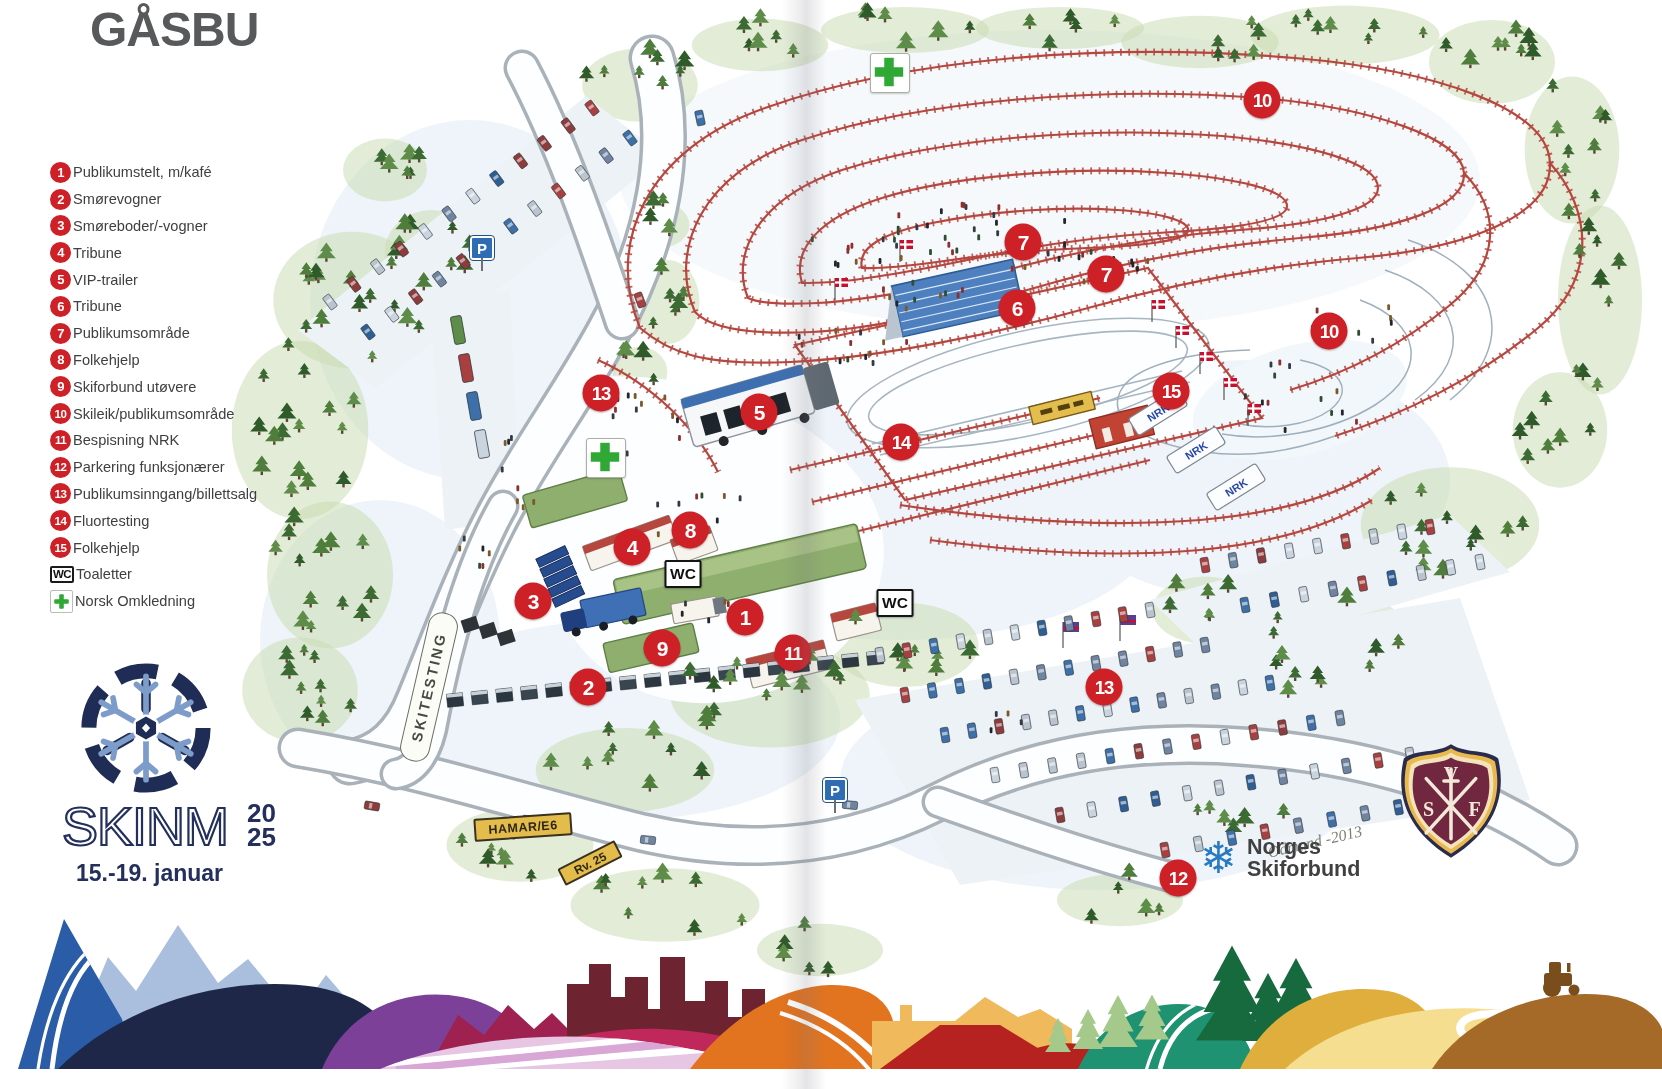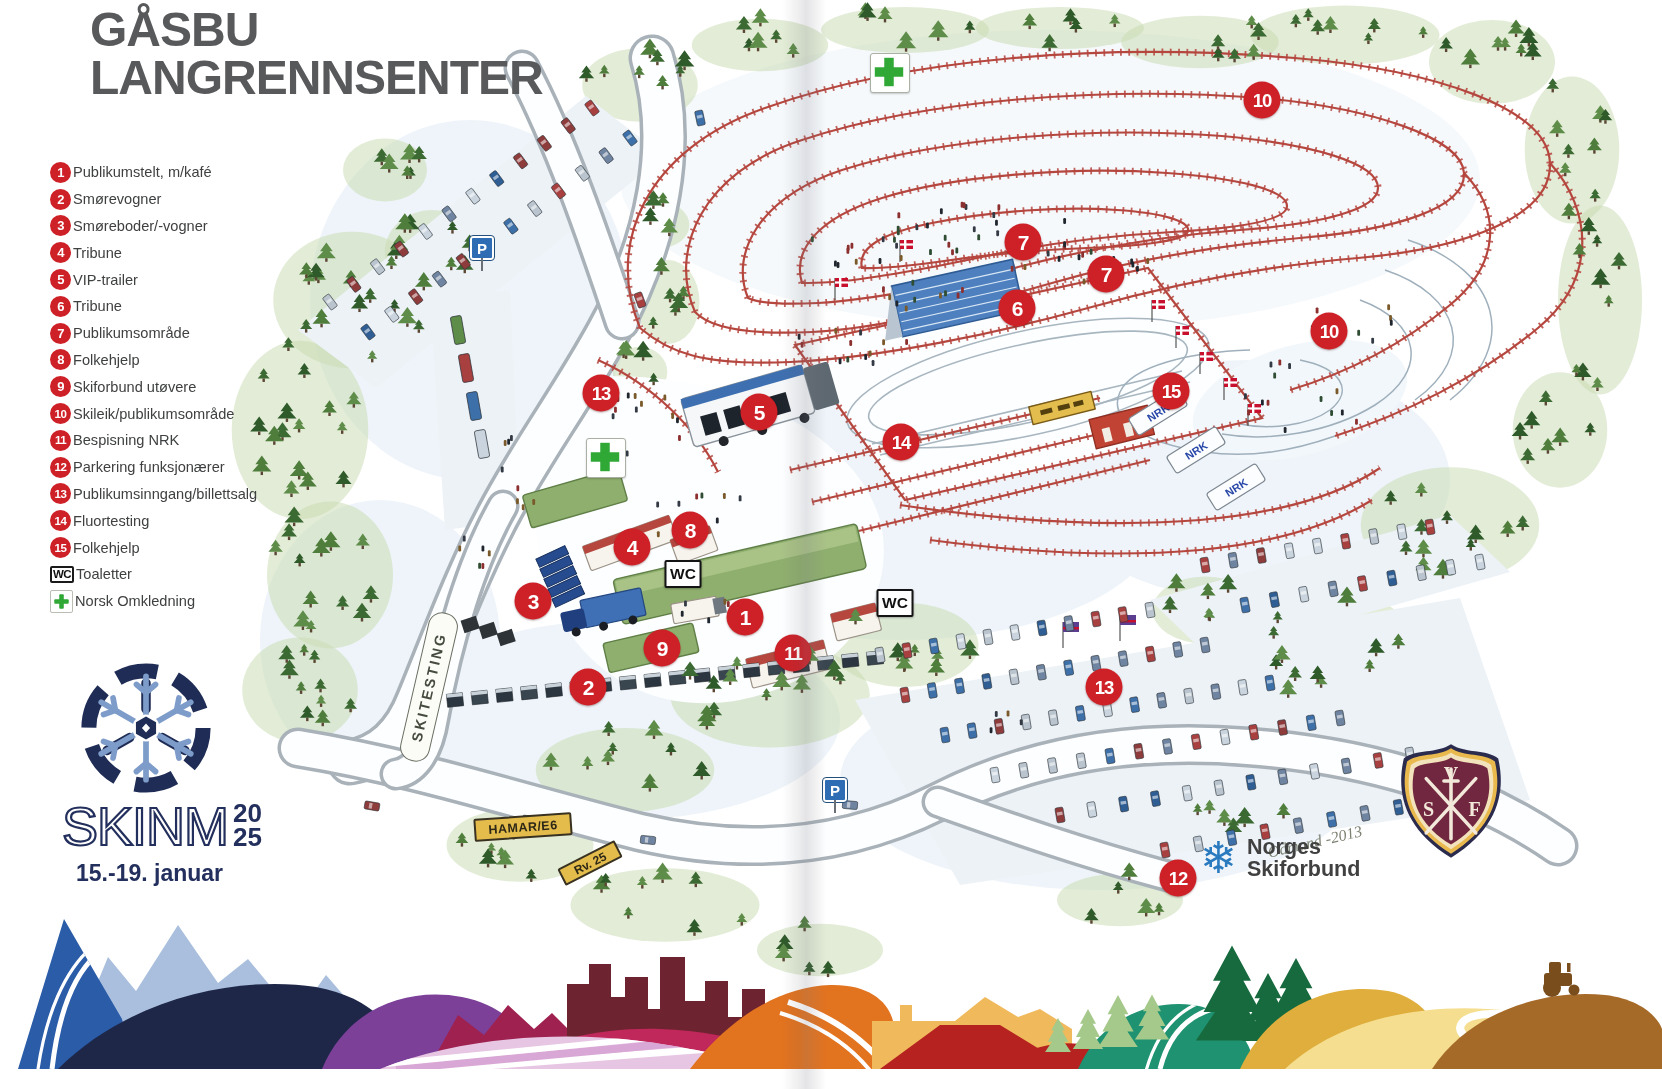--- a/index.html
+++ b/index.html
@@ -20,21 +20,21 @@
                font-size:11.5px;box-sizing:border-box;}
   .lg-badge.cross{border-radius:2px;background:#fff;border:1px solid #b9bdb4;width:21px;height:21px;padding:0;}
   .lg-label{margin-left:2px;font-size:14.6px;color:#3F4041;white-space:nowrap;}
 
   
   .event-logo{position:absolute;left:62px;top:660px;z-index:5;width:260px;}
   .flake{margin-left:16px;}
   .wordmark{display:flex;align-items:flex-start;margin-top:6px;}
   .wm-name{font-size:54px;font-weight:normal;letter-spacing:-1px;line-height:0.9;color:#ffffff;
            -webkit-text-stroke:2.2px #232F5C;}
-  .wm-year{margin-left:5px;font-size:26px;font-weight:bold;line-height:0.92;color:#232F5C;display:flex;flex-direction:column;}
+  .wm-year{margin-left:19px;font-size:26px;font-weight:bold;line-height:0.92;color:#232F5C;display:flex;flex-direction:column;}
   .event-dates{margin-left:14px;margin-top:9px;font-size:23px;font-weight:bold;color:#232F5C;}
 
   
   .overlays{position:absolute;left:0;top:0;width:1662px;height:1089px;z-index:4;}
   .mk{position:absolute;width:37px;height:37px;border-radius:50%;background:#CE2027;color:#fff;
       font-weight:bold;font-size:21px;display:flex;align-items:center;justify-content:center;
       transform:translate(-50%,-50%);box-shadow:0 1px 2px rgba(60,0,0,.35);letter-spacing:-1px;}
   .mk.dd{font-size:18.5px;}
   .wcbox{position:absolute;width:37px;height:28px;background:#fff;border:2.2px solid #141414;border-radius:2px;
          color:#111;font-weight:bold;font-size:15.5px;display:flex;align-items:center;justify-content:center;
@@ -1626,21 +1626,20 @@
       <rect x="1544" y="84" width="28" height="13" rx="3"></rect>
       <rect x="1549" y="73" width="12" height="12" rx="2"></rect>
       <rect x="1567" y="74" width="3.5" height="9"></rect>
       <circle cx="1552" cy="99" r="9"></circle>
         <circle cx="1574" cy="101" r="5.5"></circle>
     </g>
   </svg>
 
   <div class="page-title">
     <div>GÅSBU</div>
-    <div>LANGRENNSENTER</div>
   </div>
 
   <div class="legend" id="legend">
       <div class="lg-row">
         <span class="lg-badge">1</span>
         <span class="lg-label">Publikumstelt, m/kafé</span>
       </div>
       <div class="lg-row">
         <span class="lg-badge">2</span>
         <span class="lg-label">Smørevogner</span>

